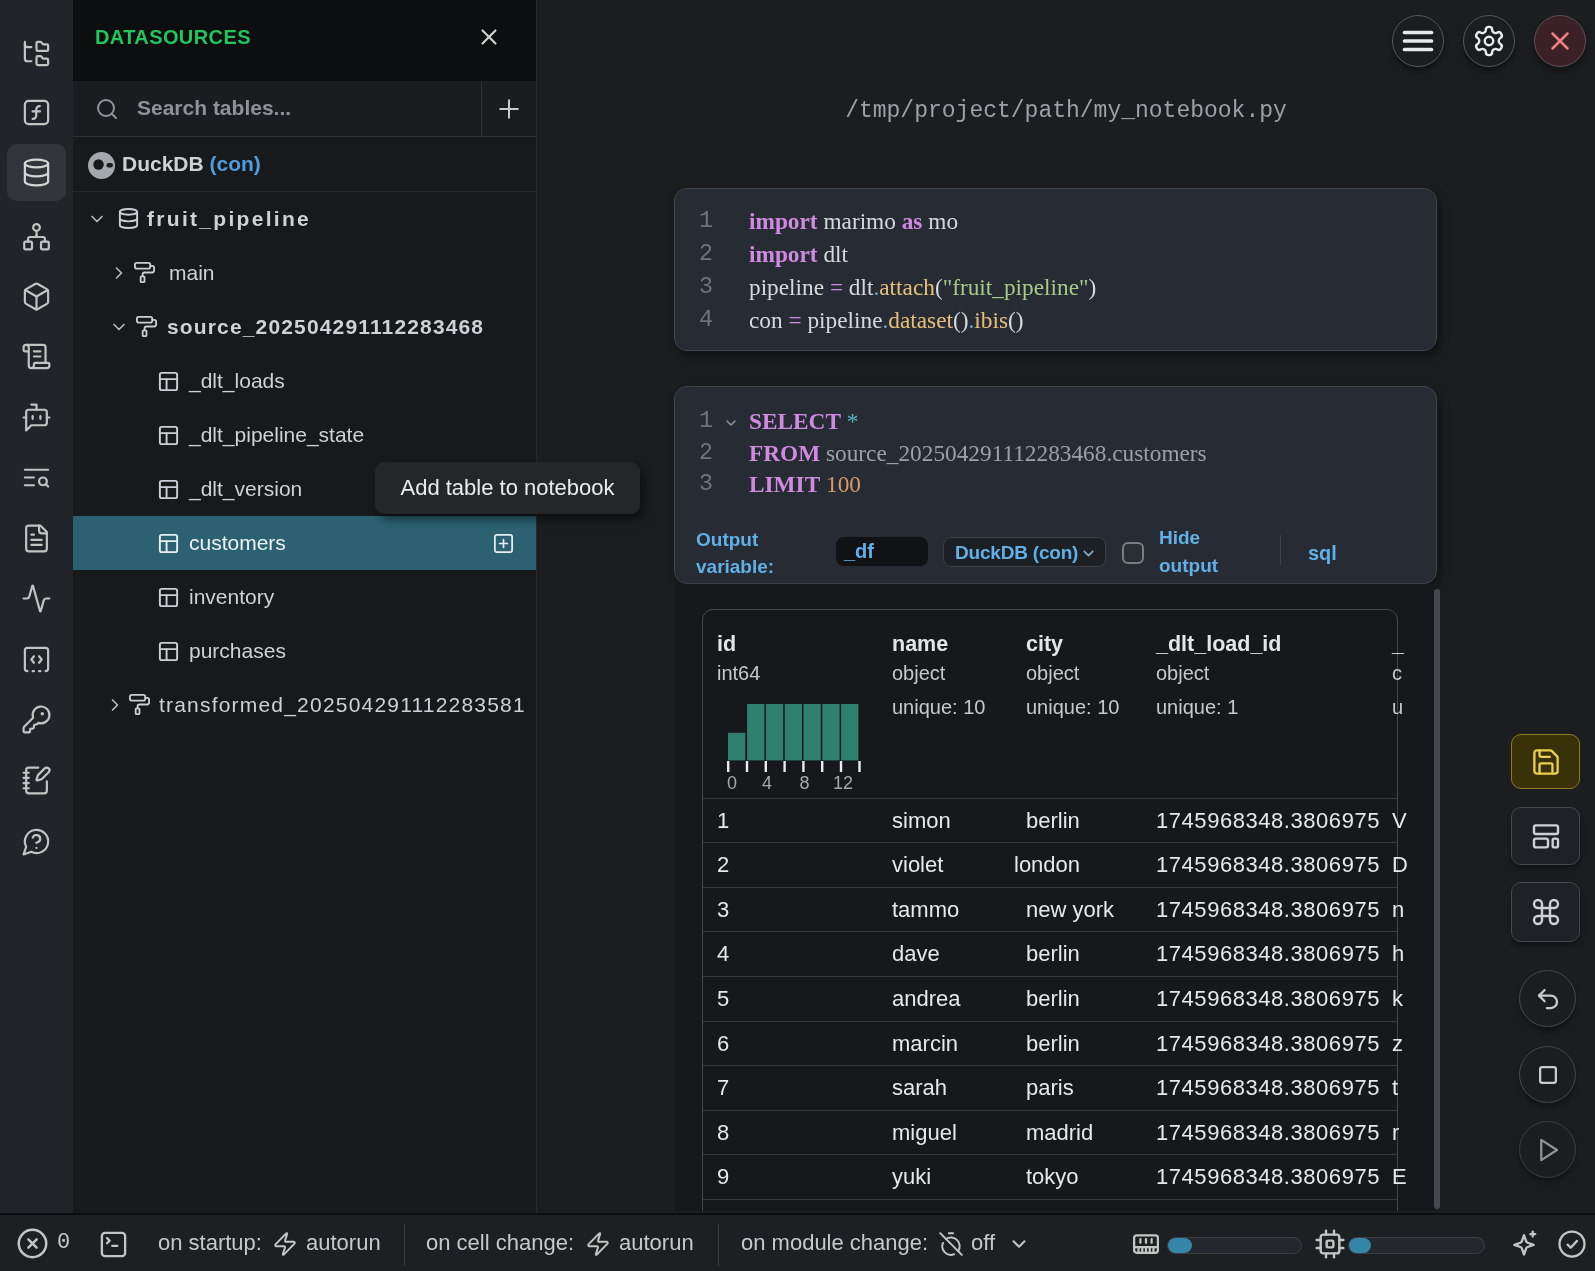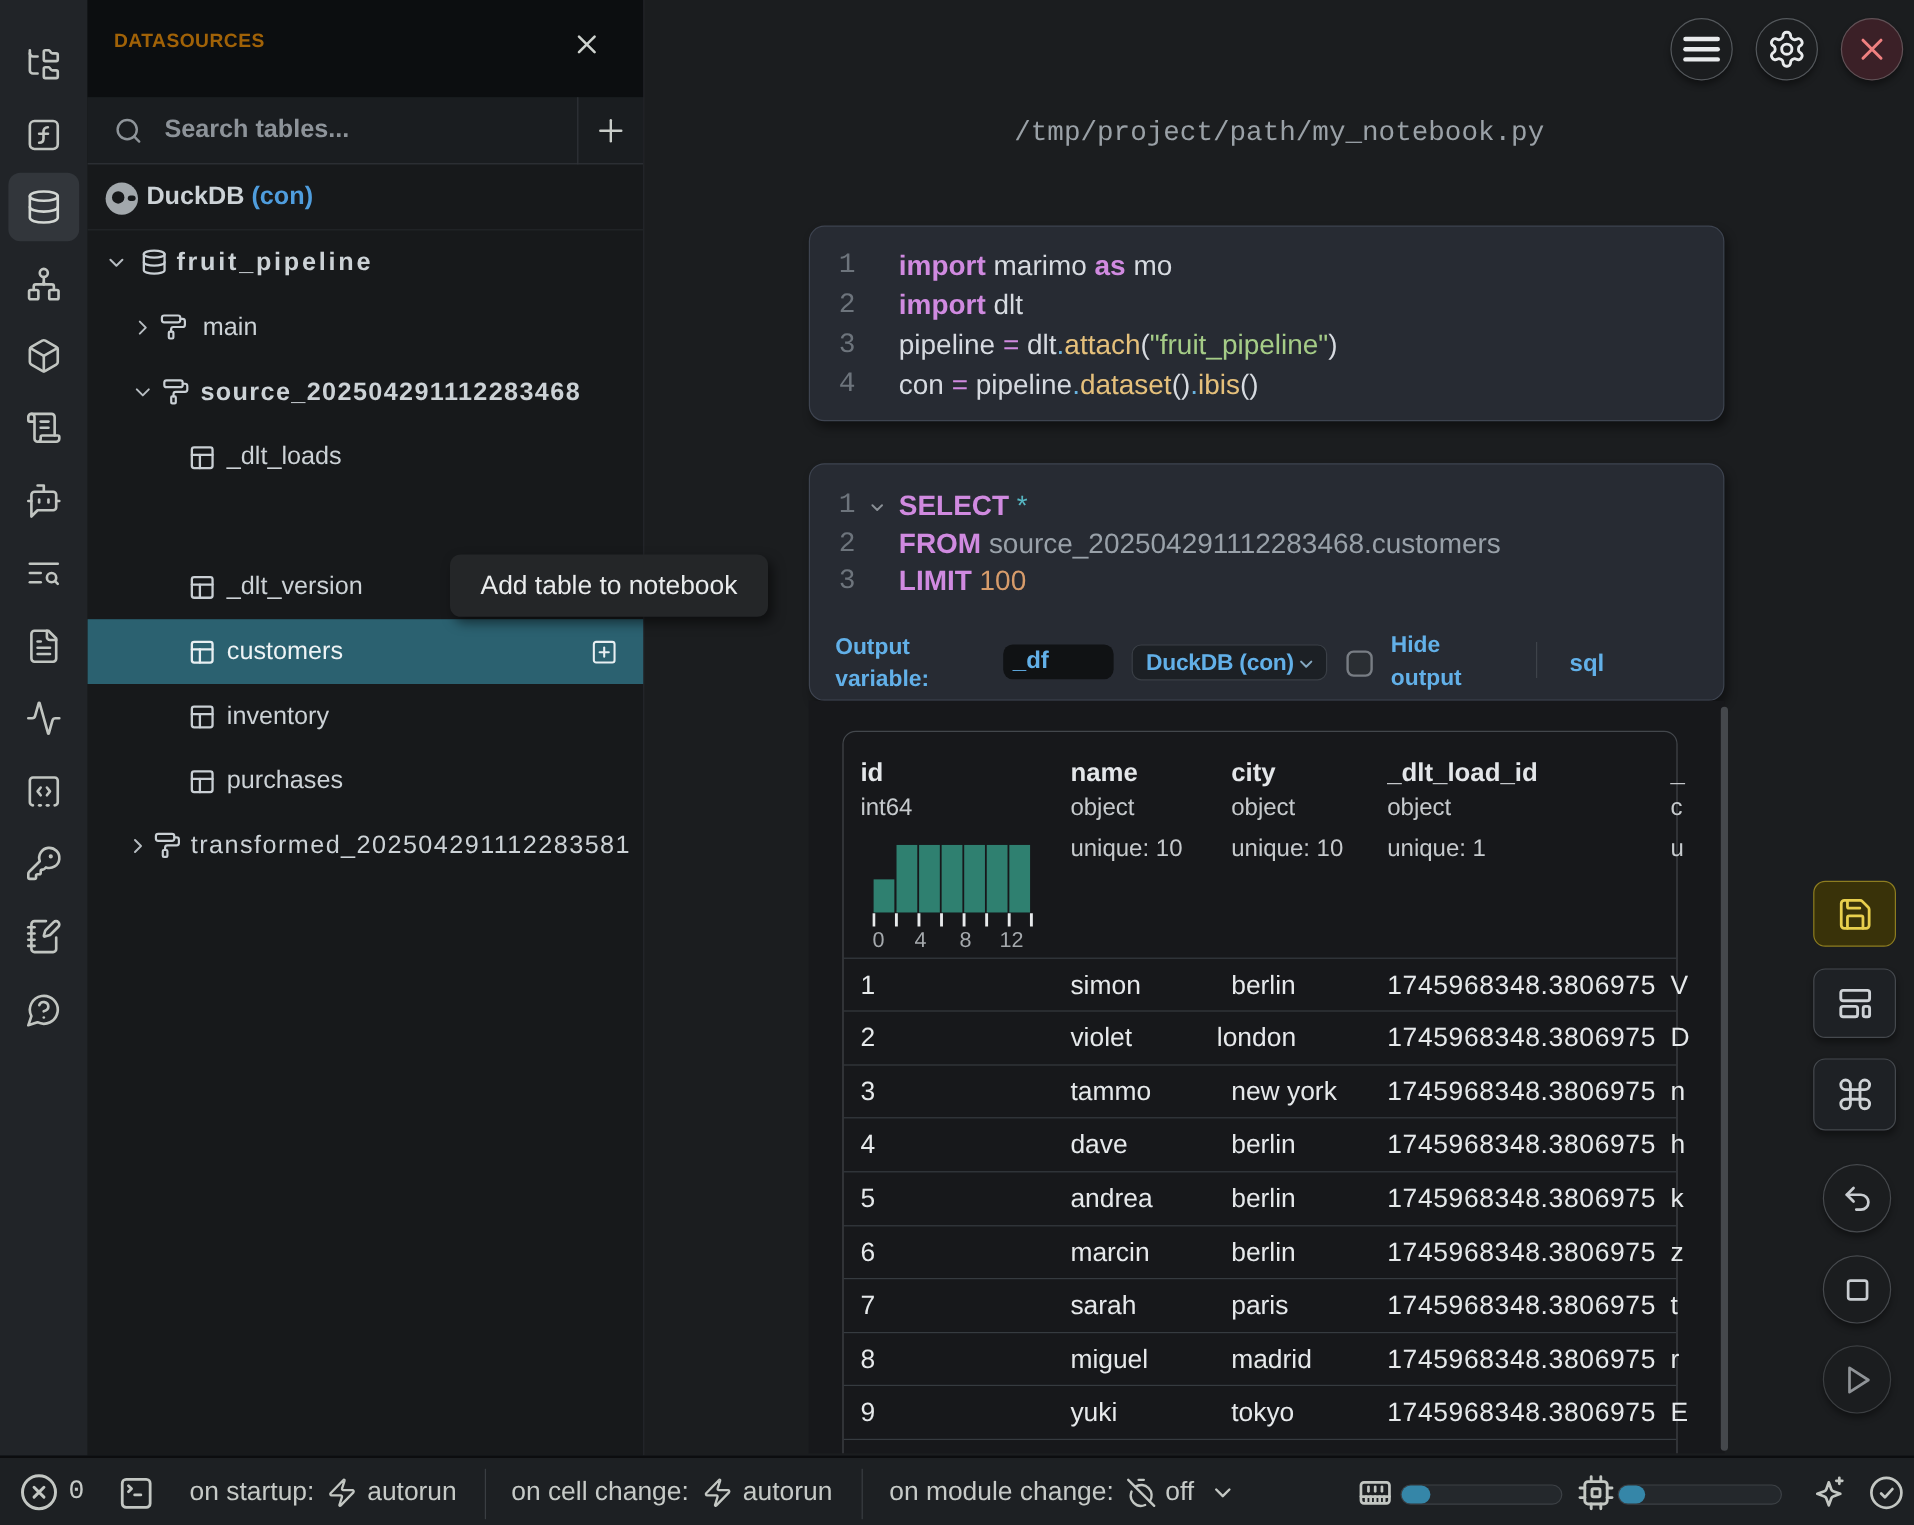--- a/index.html
+++ b/index.html
@@ -10,22 +10,22 @@
   
   #iconbar { left:0; top:0; width:73px; height:1213px; background:#212428; }
   .icn { position:absolute; left:21px; width:31px; height:31px; color:#c1c5c1; }
   .icn svg { width:31px; height:31px; display:block; }
   #activebg { position:absolute; left:7px; top:144px; width:59px; height:57px;
      background:#32363b; border-radius:10px; }
   
   #panel { left:73px; top:0; width:464px; height:1213px; background:#17191b;
      border-right:1px solid #26292d; }
   #phead { position:absolute; left:0; top:0; width:100%; height:81px; background:#0c0e10; }
-  #phead .t { position:absolute; left:22px; top:26px; font-size:16px; font-weight:bold;
-     color:#a16207; letter-spacing:.4px; }
+  #phead .t { position:absolute; left:22px; top:26px; font-size:20px; font-weight:bold;
+     color:#22c55e; letter-spacing:.4px; }
   #phead .x { position:absolute; left:403px; top:24px; width:26px; height:26px; color:#ced2ce; }
   #psearch { position:absolute; left:0; top:81px; width:100%; height:56px;
      border-bottom:1px solid #303438; background:#1a1d20; }
   #psearch .mag { position:absolute; left:22px; top:16px; width:24px; height:24px; color:#8e9499; }
   #psearch .ph { position:absolute; left:64px; top:15px; font-size:21px; color:#8d9399;font-weight:bold; }
   #psearch .sep { position:absolute; left:408px; top:0; width:1px; height:56px; background:#303438; }
   #psearch .plus { position:absolute; left:421px; top:13px; width:30px; height:30px; color:#c9cdc9; }
   .prow { position:absolute; left:0; width:100%; height:54px; }
   .prow .cv { position:absolute; width:20px; height:20px; color:#b6bcc1; }
   .prow .ic { position:absolute; width:23px; height:23px; color:#c9cfd4; }
@@ -36,21 +36,21 @@
      font-size:22px; color:#e9ebec; line-height:52px; text-align:center; }
   
   .cbtn { position:absolute; width:52px; height:52px; border-radius:50%;
      border:1.5px solid #54585c; box-shadow:0 4px 5px rgba(0,0,0,.38); }
   .cbtn svg { position:absolute; left:50%; top:50%; transform:translate(-50%,-50%); }
   #fpath { left:537px; top:98px; width:1058px; text-align:center; font-family:"Liberation Mono",monospace;
      font-size:23px; color:#9aa1a7; }
   
   .cell { position:absolute; left:674px; width:763px; background:#272b33;
      border:1px solid #3e4450; border-radius:13px; box-shadow:3px 5px 8px rgba(0,0,0,.4); }
-  .code { font-family:Liberation Sans, sans-serif; font-size:23.3px; line-height:33px; white-space:pre; }
+  .code { font-family:Liberation Serif, serif; font-size:23.3px; line-height:33px; white-space:pre; }
   .lnum { position:absolute; width:38px; text-align:right; color:#6d747c;
      font-family:"Liberation Mono",monospace; font-size:23.3px; line-height:33px; }
   .ctext { position:absolute; left:74px; color:#d6dae0; }
   .kw { color:#d08ae0; font-weight:bold; }
   .op { color:#d08ae0; }
   .fn { color:#e5c07b; }
   .st { color:#a5cc87; }
   .nu { color:#d79c6b; }
   .dt { color:#68b3e0; }
   .cy { color:#56b6c2; }
@@ -264,20 +264,28 @@
       <div class="tx b" style="left:94px;top:15px;letter-spacing:1.15px">source_202504291112283468</div>
     </div>
 
     <div class="prow" style="top:354px">
       <div class="ic" style="left:84px;top:16px"><svg viewBox="0 0 24 24" fill="none" stroke="currentColor" stroke-width="2" stroke-linecap="round" stroke-linejoin="round">
             <rect x="3" y="3" width="18" height="18" rx="2"></rect>
             <path d="M3 9.5h18"></path>
             <path d="M10 9.5V21"></path>
           </svg></div>
       <div class="tx" style="left:116px;top:15px">_dlt_loads</div>
+    </div>
+    <div class="prow" style="top:408px">
+      <div class="ic" style="left:84px;top:16px"><svg viewBox="0 0 24 24" fill="none" stroke="currentColor" stroke-width="2" stroke-linecap="round" stroke-linejoin="round">
+            <rect x="3" y="3" width="18" height="18" rx="2"></rect>
+            <path d="M3 9.5h18"></path>
+            <path d="M10 9.5V21"></path>
+          </svg></div>
+      <div class="tx" style="left:116px;top:15px">_dlt_pipeline_state</div>
     </div>
     <div class="prow" style="top:462px">
       <div class="ic" style="left:84px;top:16px"><svg viewBox="0 0 24 24" fill="none" stroke="currentColor" stroke-width="2" stroke-linecap="round" stroke-linejoin="round">
             <rect x="3" y="3" width="18" height="18" rx="2"></rect>
             <path d="M3 9.5h18"></path>
             <path d="M10 9.5V21"></path>
           </svg></div>
       <div class="tx" style="left:116px;top:15px">_dlt_version</div>
     </div>
     <div class="prow" style="top:516px;background:#2b6170">

